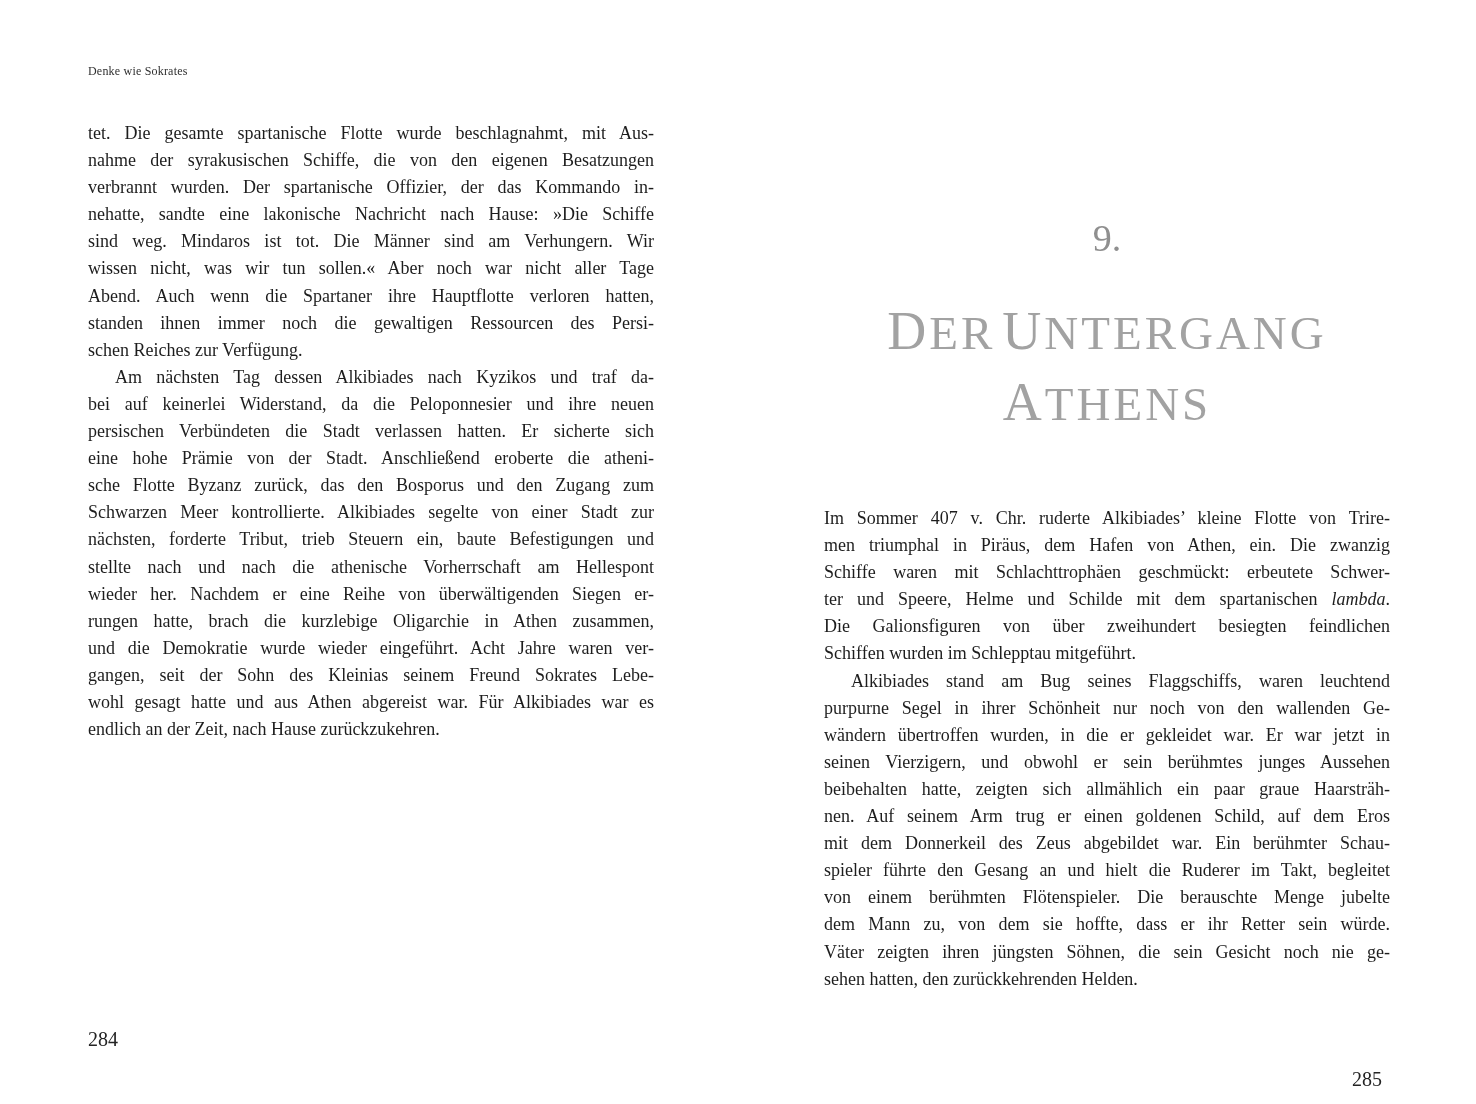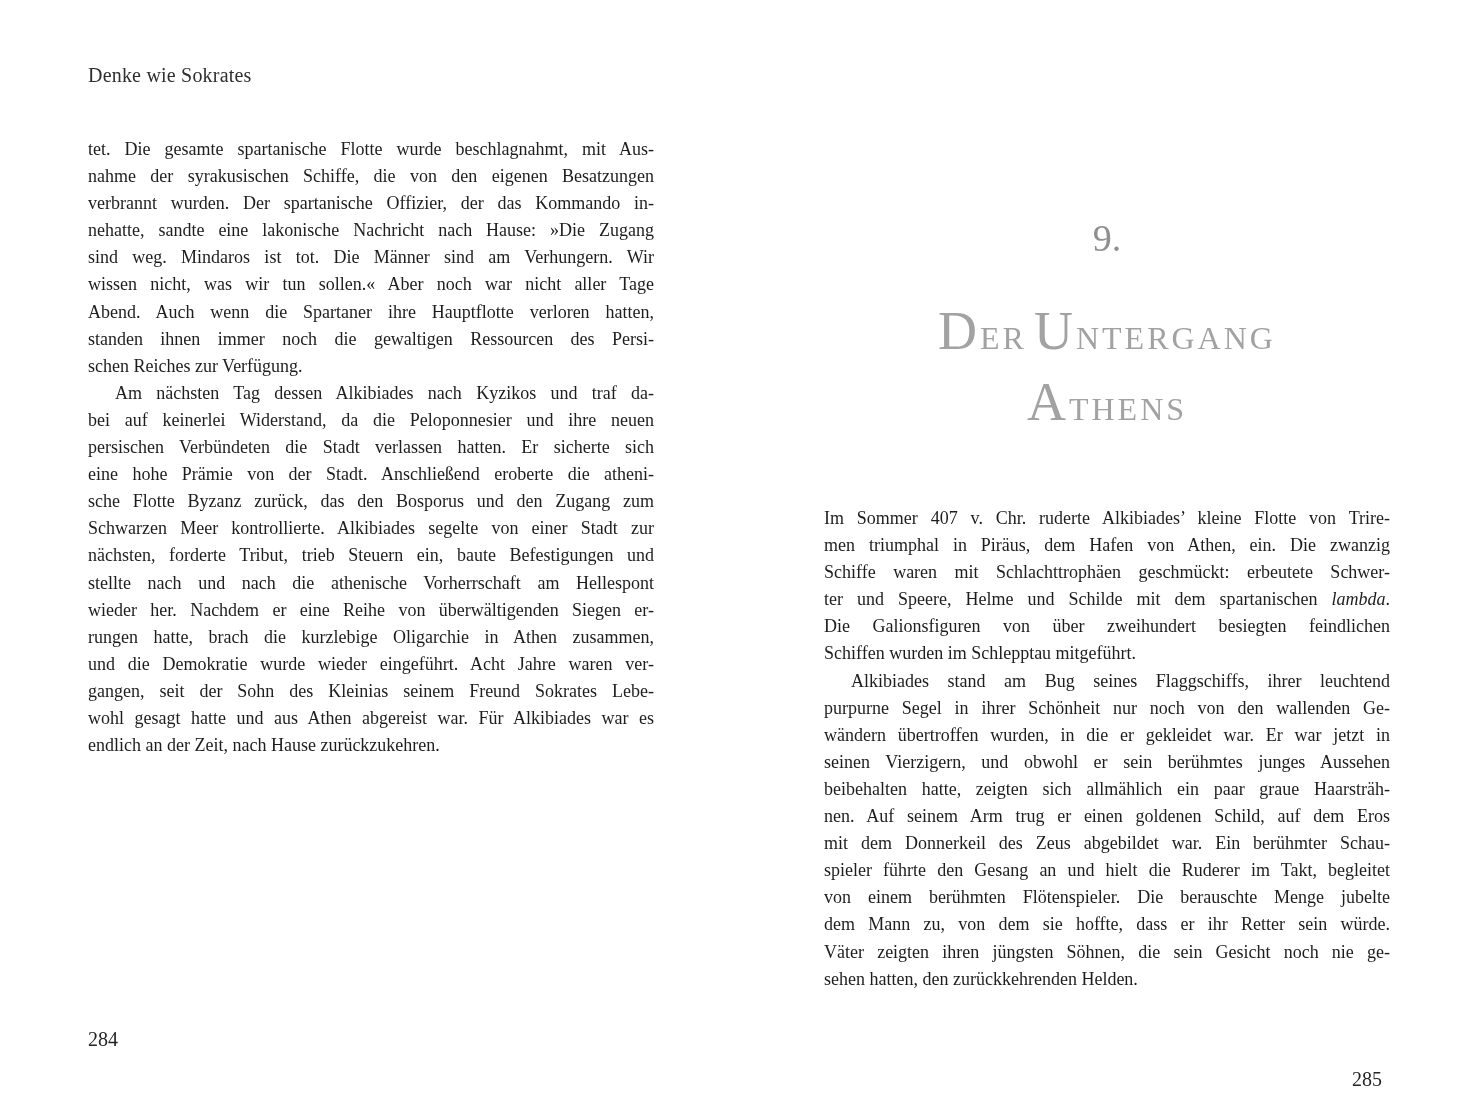--- a/index.html
+++ b/index.html
@@ -20,32 +20,32 @@
     top: 0;
     height: 100%;
   }
   .page-left  { left: 88px;  width: 566px; }
   .page-right { left: 824px; width: 566px; }
 
   .running-header {
     position: absolute;
     top: 64px;
     left: 0;
-    font-size: 20px;
+    font-size: 12px;
     color: #2f2f2f;
     letter-spacing: 0.2px;
   }
 
   .body-text {
     position: absolute;
     left: 0;
     width: 100%;
     color: #1d1d1d;
   }
-  .body-left  { top: 136px; }
+  .body-left  { top: 120px; }
   .body-right { top: 505px; }
 
   .body-line {
     font-size: 18px;
     line-height: 27.1px;
     text-align: justify;
     text-align-last: justify;
     white-space: normal;
     color: #1d1d1d;
   }
@@ -71,21 +71,21 @@
     left: 0;
     width: 100%;
     text-align: center;
     color: #a2a2a2;
   }
   .title-line {
     line-height: 58px;
     letter-spacing: 3px;
   }
   .title-line .cap { font-size: 54px; }
-  .title-line .sc  { font-size: 32px; }
+  .title-line .sc  { font-size: 47px; }
 
   .page-number {
     position: absolute;
     top: 1028px;
     font-size: 20px;
     color: #242424;
   }
   .page-number.num-left  { left: 0; }
   .page-number.num-right { right: 8px; margin-top: 40px; }
 </style>
@@ -94,21 +94,21 @@
 
 <div class="spread">
 
   <div class="page page-left">
     <div class="running-header">Denke wie Sokrates</div>
 
     <div class="body-text body-left">
         <div class="body-line"><span>tet. Die gesamte spartanische Flotte wurde beschlagnahmt, mit Aus-</span></div>
         <div class="body-line"><span>nahme der syrakusischen Schiffe, die von den eigenen Besatzungen</span></div>
         <div class="body-line"><span>verbrannt wurden. Der spartanische Offizier, der das Kommando in-</span></div>
-        <div class="body-line"><span>nehatte, sandte eine lakonische Nachricht nach Hause: »Die Zugang</span></div>
+        <div class="body-line"><span>nehatte, sandte eine lakonische Nachricht nach Hause: »Die Schiffe</span></div>
         <div class="body-line"><span>sind weg. Mindaros ist tot. Die Männer sind am Verhungern. Wir</span></div>
         <div class="body-line"><span>wissen nicht, was wir tun sollen.« Aber noch war nicht aller Tage</span></div>
         <div class="body-line"><span>Abend. Auch wenn die Spartaner ihre Hauptflotte verloren hatten,</span></div>
         <div class="body-line"><span>standen ihnen immer noch die gewaltigen Ressourcen des Persi-</span></div>
         <div class="body-line last"><span>schen Reiches zur Verfügung.</span></div>
         <div class="body-line indent"><span>Am nächsten Tag dessen Alkibiades nach Kyzikos und traf da-</span></div>
         <div class="body-line"><span>bei auf keinerlei Widerstand, da die Peloponnesier und ihre neuen</span></div>
         <div class="body-line"><span>persischen Verbündeten die Stadt verlassen hatten. Er sicherte sich</span></div>
         <div class="body-line"><span>eine hohe Prämie von der Stadt. Anschließend eroberte die atheni-</span></div>
         <div class="body-line"><span>sche Flotte Byzanz zurück, das den Bosporus und den Zugang zum</span></div>
@@ -134,21 +134,21 @@
         <div class="title-line"><span class="cap">A</span><span class="sc">THENS</span></div>
       </div>
 
     <div class="body-text body-right">
         <div class="body-line"><span>Im Sommer 407 v. Chr. ruderte Alkibiades’ kleine Flotte von Trire-</span></div>
         <div class="body-line"><span>men triumphal in Piräus, dem Hafen von Athen, ein. Die zwanzig</span></div>
         <div class="body-line"><span>Schiffe waren mit Schlachttrophäen geschmückt: erbeutete Schwer-</span></div>
         <div class="body-line"><span>ter und Speere, Helme und Schilde mit dem spartanischen </span><i>lambda</i><span>.</span></div>
         <div class="body-line"><span>Die Galionsfiguren von über zweihundert besiegten feindlichen</span></div>
         <div class="body-line last"><span>Schiffen wurden im Schlepptau mitgeführt.</span></div>
-        <div class="body-line indent"><span>Alkibiades stand am Bug seines Flaggschiffs, ihrer leuchtend</span></div>
+        <div class="body-line indent"><span>Alkibiades stand am Bug seines Flaggschiffs, waren leuchtend</span></div>
         <div class="body-line"><span>purpurne Segel in ihrer Schönheit nur noch von den wallenden Ge-</span></div>
         <div class="body-line"><span>wändern übertroffen wurden, in die er gekleidet war. Er war jetzt in</span></div>
         <div class="body-line"><span>seinen Vierzigern, und obwohl er sein berühmtes junges Aussehen</span></div>
         <div class="body-line"><span>beibehalten hatte, zeigten sich allmählich ein paar graue Haarsträh-</span></div>
         <div class="body-line"><span>nen. Auf seinem Arm trug er einen goldenen Schild, auf dem Eros</span></div>
         <div class="body-line"><span>mit dem Donnerkeil des Zeus abgebildet war. Ein berühmter Schau-</span></div>
         <div class="body-line"><span>spieler führte den Gesang an und hielt die Ruderer im Takt, begleitet</span></div>
         <div class="body-line"><span>von einem berühmten Flötenspieler. Die berauschte Menge jubelte</span></div>
         <div class="body-line"><span>dem Mann zu, von dem sie hoffte, dass er ihr Retter sein würde.</span></div>
         <div class="body-line"><span>Väter zeigten ihren jüngsten Söhnen, die sein Gesicht noch nie ge-</span></div>

